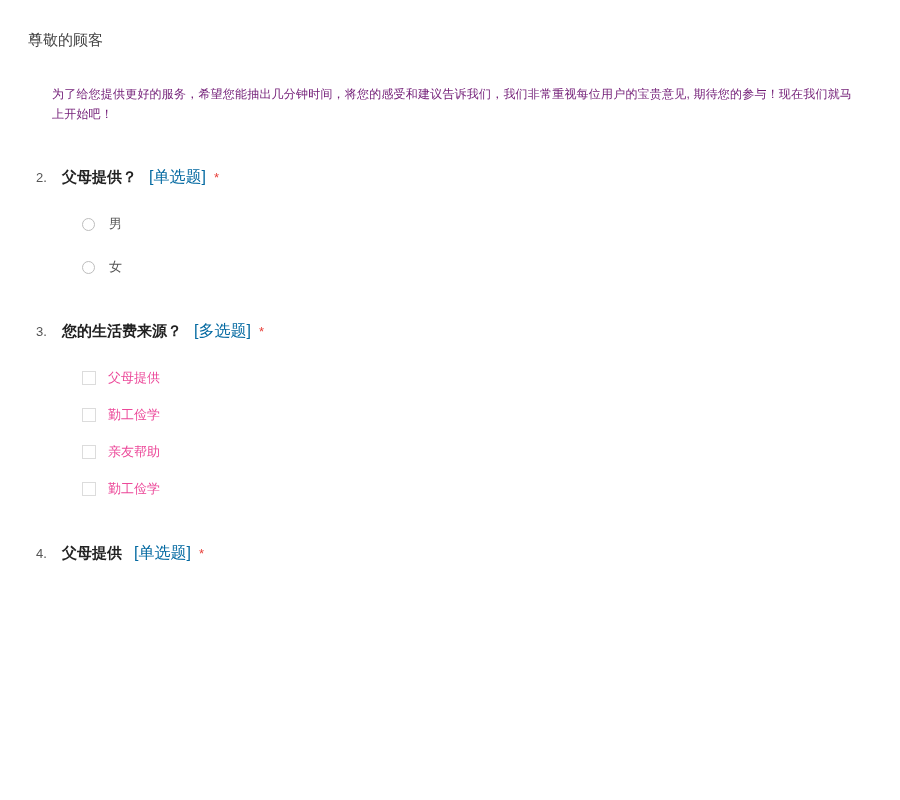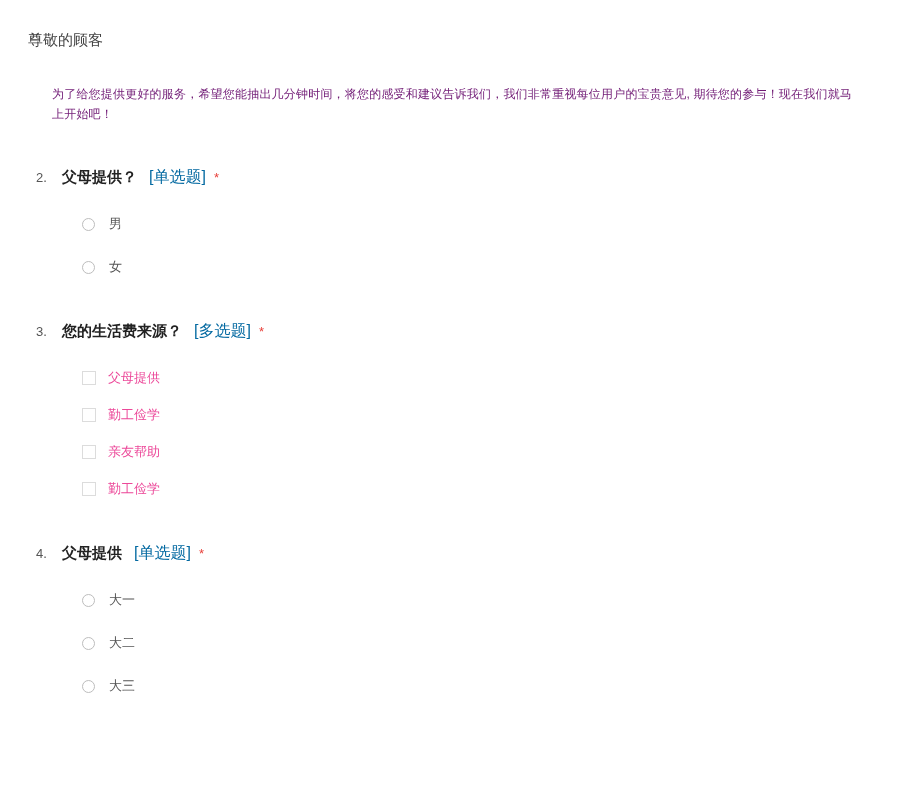--- a/index.html
+++ b/index.html
@@ -162,29 +162,15 @@
     </div>
   </div>
 
   <div class="question-block">
     <div class="q-head">
       <span class="q-index">4.</span>
       <span class="q-title">父母提供</span>
       <span class="q-type">[单选题]</span>
       <span class="q-required">*</span>
     </div>
-    <div class="options">
-      <div class="option-row">
-        <span class="radio-mark"></span>
-        <span class="option-label">大一</span>
-      </div>
-      <div class="option-row">
-        <span class="radio-mark"></span>
-        <span class="option-label">大二</span>
-      </div>
-      <div class="option-row">
-        <span class="radio-mark"></span>
-        <span class="option-label">大三</span>
-      </div>
-    </div>
   </div>
 
 </div>
 
 </body></html>

